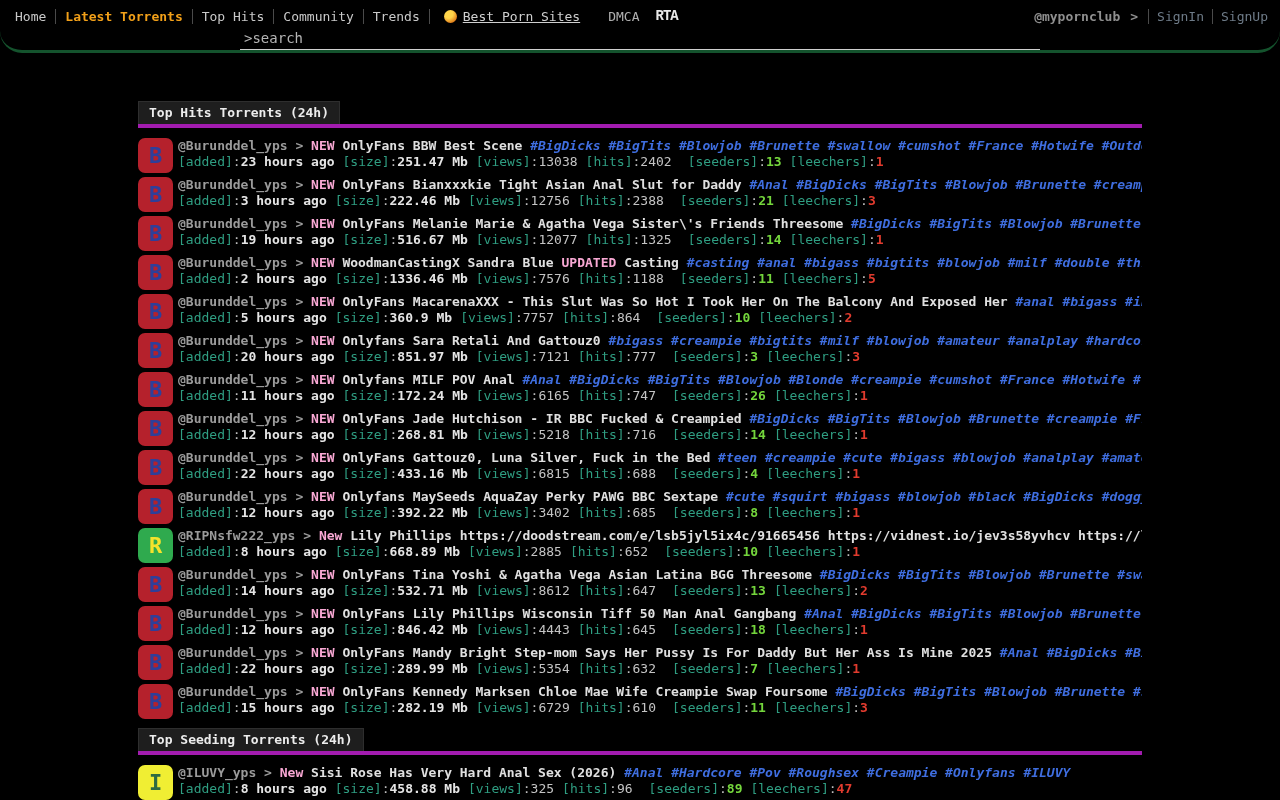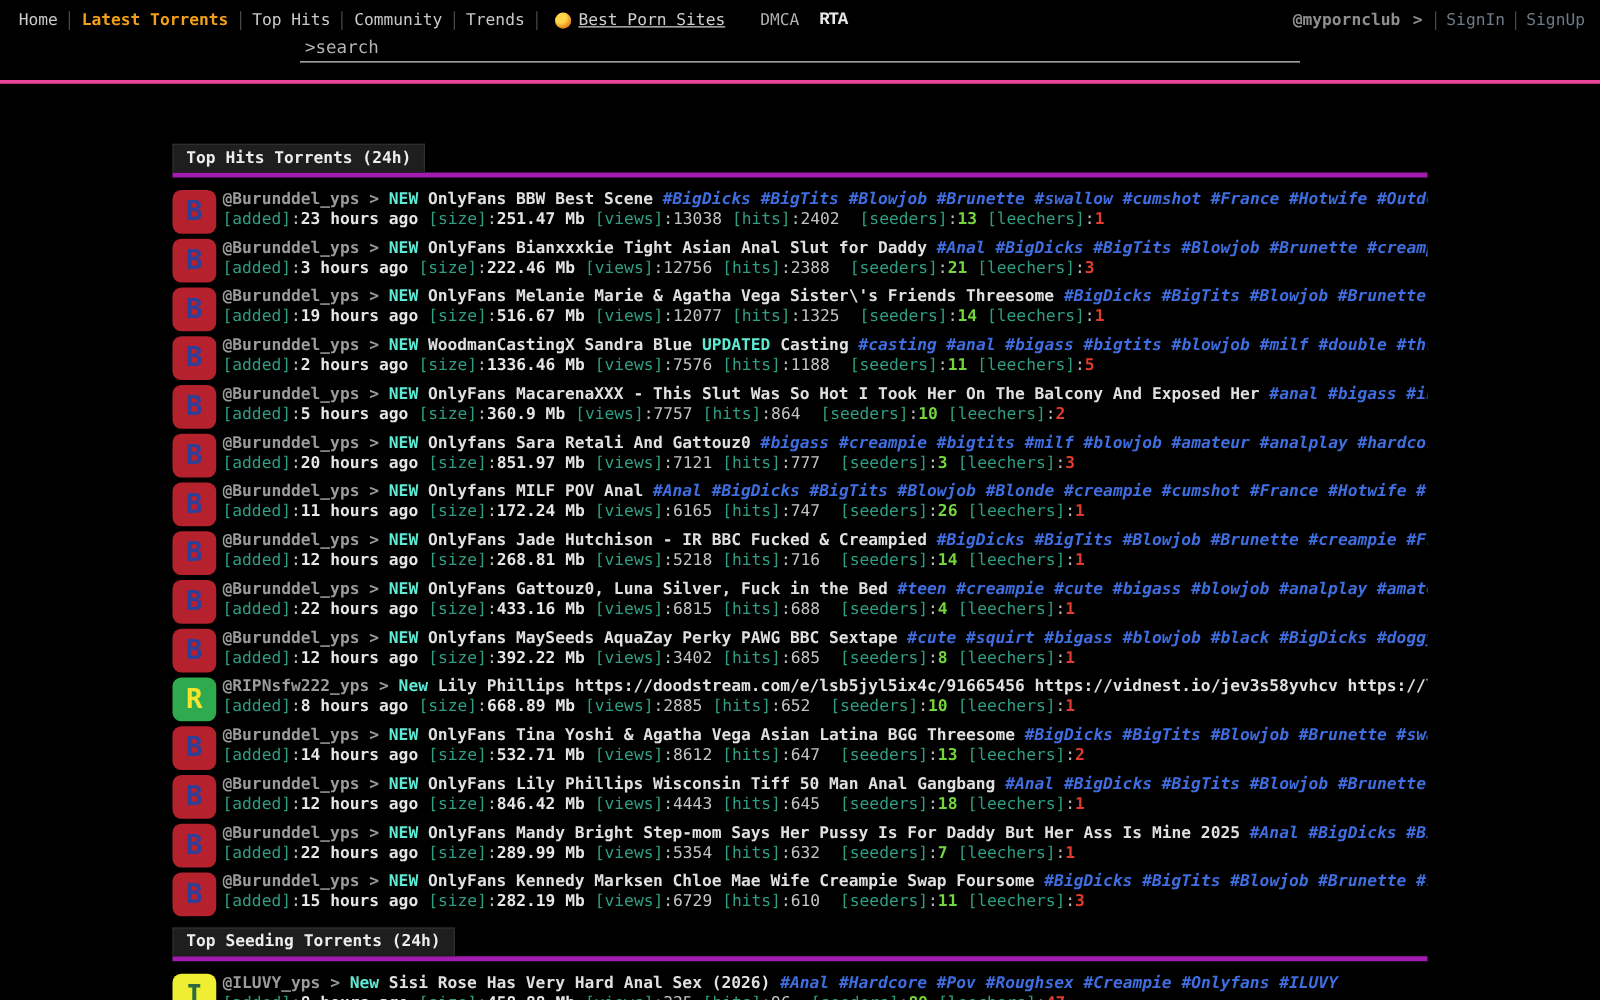--- a/index.html
+++ b/index.html
@@ -3,37 +3,37 @@
 <meta charset="utf-8">
 <style>
   * { box-sizing: border-box; }
   html,body { margin:0; padding:0; }
   body {
     width:1280px; height:800px; overflow:hidden;
     background:#000; color:#c9c9c9;
     font-family:"DejaVu Sans Mono", monospace; font-size:13px;
   }
   
-  header { border-bottom:3px solid #ec4899; padding-top:2px; }
+  header { border-bottom:3px solid #14532d; padding-top:2px;border-radius:22px; }
   .navrow { display:flex; align-items:center; padding:4px 6px 2px 6px; height:26px; }
   .nav-item { padding:0 9px; color:#c9c9c9; cursor:pointer; white-space:nowrap; }
   .nav-item.active { color:#f2a019; font-weight:bold; }
   .vdiv { width:1px; height:15px; background:#4a4a4a; }
   .promo { display:flex; align-items:center; gap:6px; margin-left:14px; color:#cfcfcf; }
   .promo-ico { width:13px; height:13px; border-radius:50%;
     background:radial-gradient(circle at 35% 30%, #ffd54a 0 35%, #e07c1a 75%, #8a4a0c 100%); }
   .promo-label { text-decoration:underline; cursor:pointer; }
   .dmca { margin-left:28px; color:#b0b0b0; cursor:pointer; }
   .rta { margin-left:16px; font-weight:bold; font-size:14px; letter-spacing:-1px;
          color:#e8e8e8; font-family:Liberation Mono, monospace; }
   .acct { margin-left:auto; display:flex; align-items:center; gap:8px; padding-right:6px; }
   .brand { font-weight:bold; color:#8f8f8f; }
   .brand-chev { color:#8f8f8f; font-weight:bold; margin:0 2px; }
   .auth { color:#6e7b88; cursor:pointer; }
-  .searchrow { padding:2px 0 14px 0; }
+  .searchrow { padding:2px 0 0 0; }
   .search-input {
     display:block; margin-left:240px; width:800px;
     background:transparent; border:0; border-bottom:1px solid #cfcfcf;
     color:#c9c9c9; font-family:"DejaVu Sans Mono", monospace; font-size:14px;
     padding:0 4px 3px 4px; outline:none;
   }
   .search-input::placeholder { color:#b5b5b5; opacity:1; }
   
   #content { margin-left:138px; width:1004px; }
   .section-bar { border-bottom:4px solid #a21caf; line-height:0; }
@@ -43,21 +43,21 @@
     color:#ececec; font-weight:bold; line-height:14px; border:1px solid #2e2e2e; border-bottom:0; }
   .rows { margin-top:8px; }
   .row { display:flex; align-items:flex-start; padding:2px 0; height:39px; }
   .avatar { flex:0 0 35px; width:35px; height:35px; border-radius:7px;
     display:flex; align-items:center; justify-content:center;
     font-weight:bold; font-size:22px; cursor:pointer; }
   .lines { margin-left:5px; min-width:0; flex:1; }
   .line1, .line2 { white-space:nowrap; overflow:hidden; height:16px; line-height:16px; }
   .user { color:#9b9b9b; font-weight:bold; cursor:pointer; }
   .chev { color:#9b9b9b; font-weight:bold; }
-  .badge { color:#5eead4; font-weight:bold; }
+  .badge { color:#f9a8d4; font-weight:bold; }
   .title { color:#e0e0e0; font-weight:bold; cursor:pointer; }
   .tag { color:#3f6ee0; font-style:italic; font-weight:bold; cursor:pointer; }
   .stat-group { margin-right:8px; }
   .stat-group.gap { margin-left:8px; }
   .lab { color:#2f9e82; }
   .colon { color:#bdbdbd; }
   .val { font-weight:bold; }
   .val-time { color:#e5e5e5; }
   .val-num { color:#c4c4c4; font-weight:normal;text-align:right; }
   .val-seed { color:#74d63c;margin-top:20px; }

